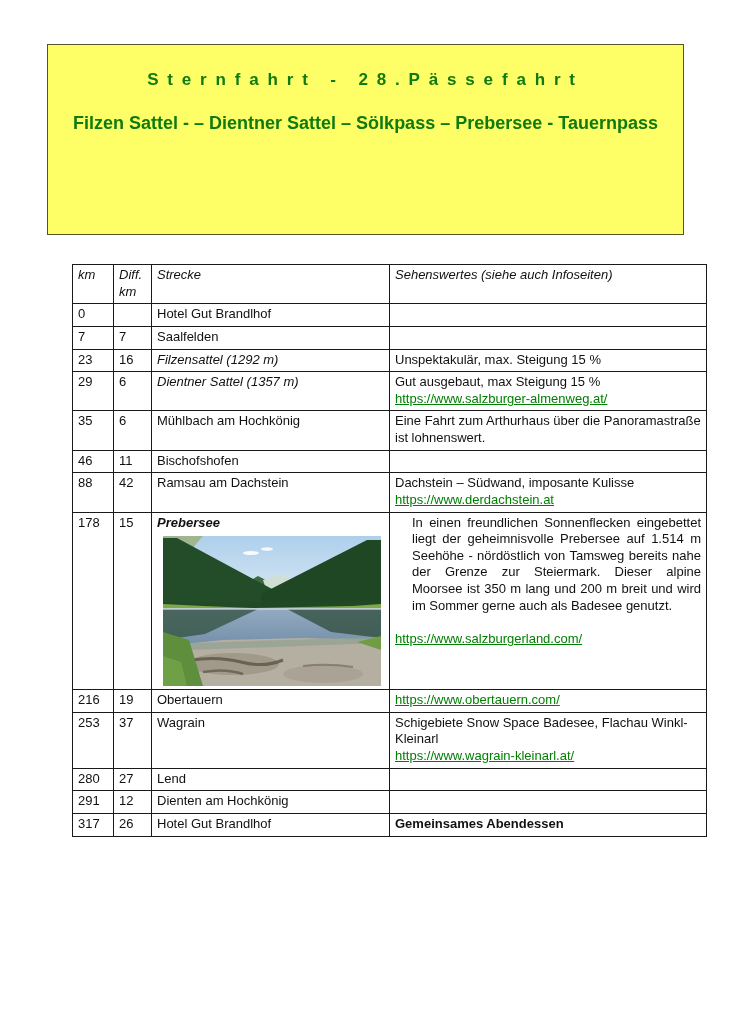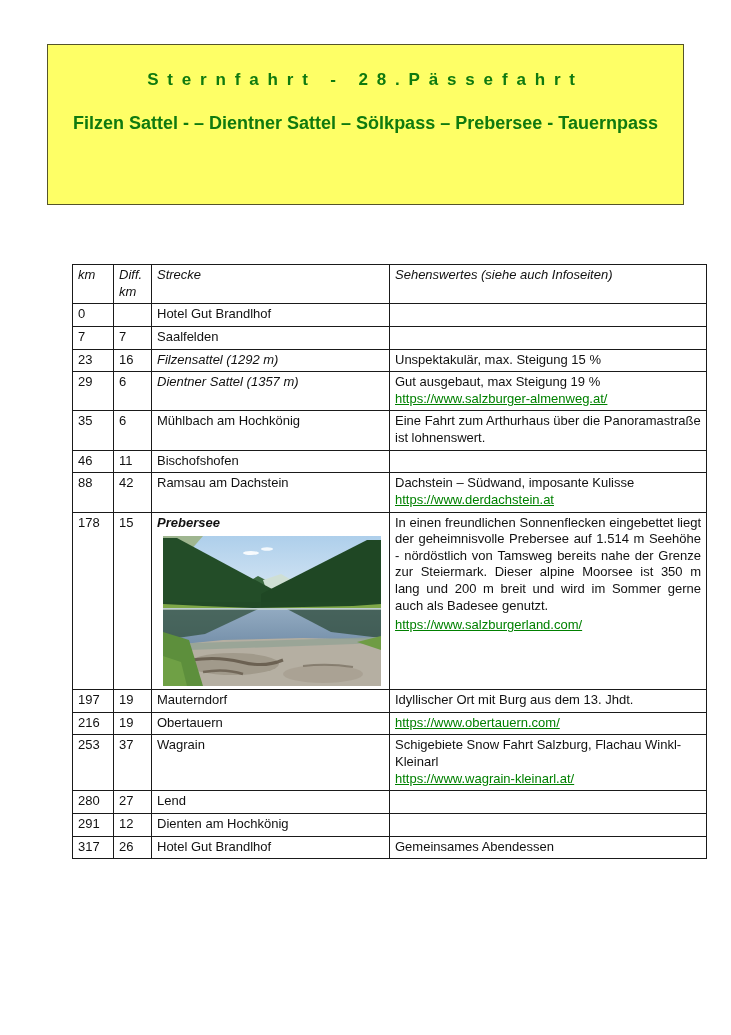--- a/index.html
+++ b/index.html
@@ -9,21 +9,21 @@
     font-family: "Liberation Sans", "DejaVu Sans", sans-serif;
     color: #111;
     position: relative;
     overflow: hidden;
   }
 
   
   .header-box {
     position: absolute;
     left: 47px; top: 44px;
-    width: 637px; height: 161px;
+    width: 637px; height: 191px;
     background: #feff66;
     border: 1px solid #55552a;
     text-align: center;
     color: #0f7a0f;
   }
   .hdr-title {
     margin-top: 25px;
     font-size: 17px;
     font-weight: bold;
     letter-spacing: 0.52em;
@@ -67,29 +67,29 @@
     height: 32px;
   }
   th.diff-h { white-space: pre-line; }
 
   td.km, td.diff { height: 21px; }
   .pass {
     font-weight: bold;
     font-style: italic;
   }
   .note { color: #111; }
-  .note.justify { text-align: justify; }
-  .note.bold-note { font-weight: normal; }
+  .note.justify { text-align: justify; margin-left: 17px; }
+  .note.bold-note { font-weight: bold; }
   a.glink {
     color: #008000;
     text-decoration: underline;
     cursor: pointer;
     display: inline-block;
   }
-  .gap-top { margin-top: 3px; }
+  .gap-top { margin-top: 17px; }
 
   
   .photo-wrap {
     margin-top: 5px;
     margin-left: 6px;
     width: 218px; height: 150px;
     line-height: 0;
   }
 </style>
 </head>
@@ -137,21 +137,21 @@
     <td>
       <div class="note">Unspektakulär, max. Steigung 15 %</div>
     </td>
   </tr>
 
   <tr>
     <td class="km">29</td>
     <td class="diff">6</td>
     <td class="pass">Dientner Sattel (1357 m)</td>
     <td>
-      <div class="note">Gut ausgebaut, max Steigung 19 %</div>
+      <div class="note">Gut ausgebaut, max Steigung 15 %</div>
       <a class="glink">https://www.salzburger-almenweg.at/</a>
     </td>
   </tr>
 
   <tr>
     <td class="km">35</td>
     <td class="diff">6</td>
     <td>Mühlbach am Hochkönig</td>
     <td>
       <div class="note">Eine Fahrt zum Arthurhaus über die Panoramastraße ist lohnenswert.</div>
@@ -222,44 +222,36 @@
           <polygon points="218,100 194,106 218,114" fill="#6f9c44"></polygon>
         </svg>
       </div>
     </td>
     <td>
       <div class="note justify">In einen freundlichen Sonnenflecken eingebettet liegt der geheimnisvolle Prebersee auf 1.514 m Seehöhe - nördöstlich von Tamsweg bereits nahe der Grenze zur Steiermark. Dieser alpine Moorsee ist 350 m lang und 200 m breit und wird im Sommer gerne auch als Badesee genutzt.</div>
       <a class="glink gap-top">https://www.salzburgerland.com/</a>
     </td>
   </tr>
 
-  <tr>
-    <td class="km">197</td>
-    <td class="diff">19</td>
-    <td>Mauterndorf</td>
-    <td>
-      <div class="note">Idyllischer Ort mit Burg aus dem 13. Jhdt.</div>
-    </td>
-  </tr>
 
   <tr>
     <td class="km">216</td>
     <td class="diff">19</td>
     <td>Obertauern</td>
     <td>
       <a class="glink">https://www.obertauern.com/</a>
     </td>
   </tr>
 
   <tr>
     <td class="km">253</td>
     <td class="diff">37</td>
     <td>Wagrain</td>
     <td>
-      <div class="note">Schigebiete Snow Fahrt Salzburg, Flachau Winkl-Kleinarl</div>
+      <div class="note">Schigebiete Snow Space Badesee, Flachau Winkl-Kleinarl</div>
       <a class="glink">https://www.wagrain-kleinarl.at/</a>
     </td>
   </tr>
 
   <tr>
     <td class="km">280</td>
     <td class="diff">27</td>
     <td>Lend</td>
     <td></td>
   </tr>

